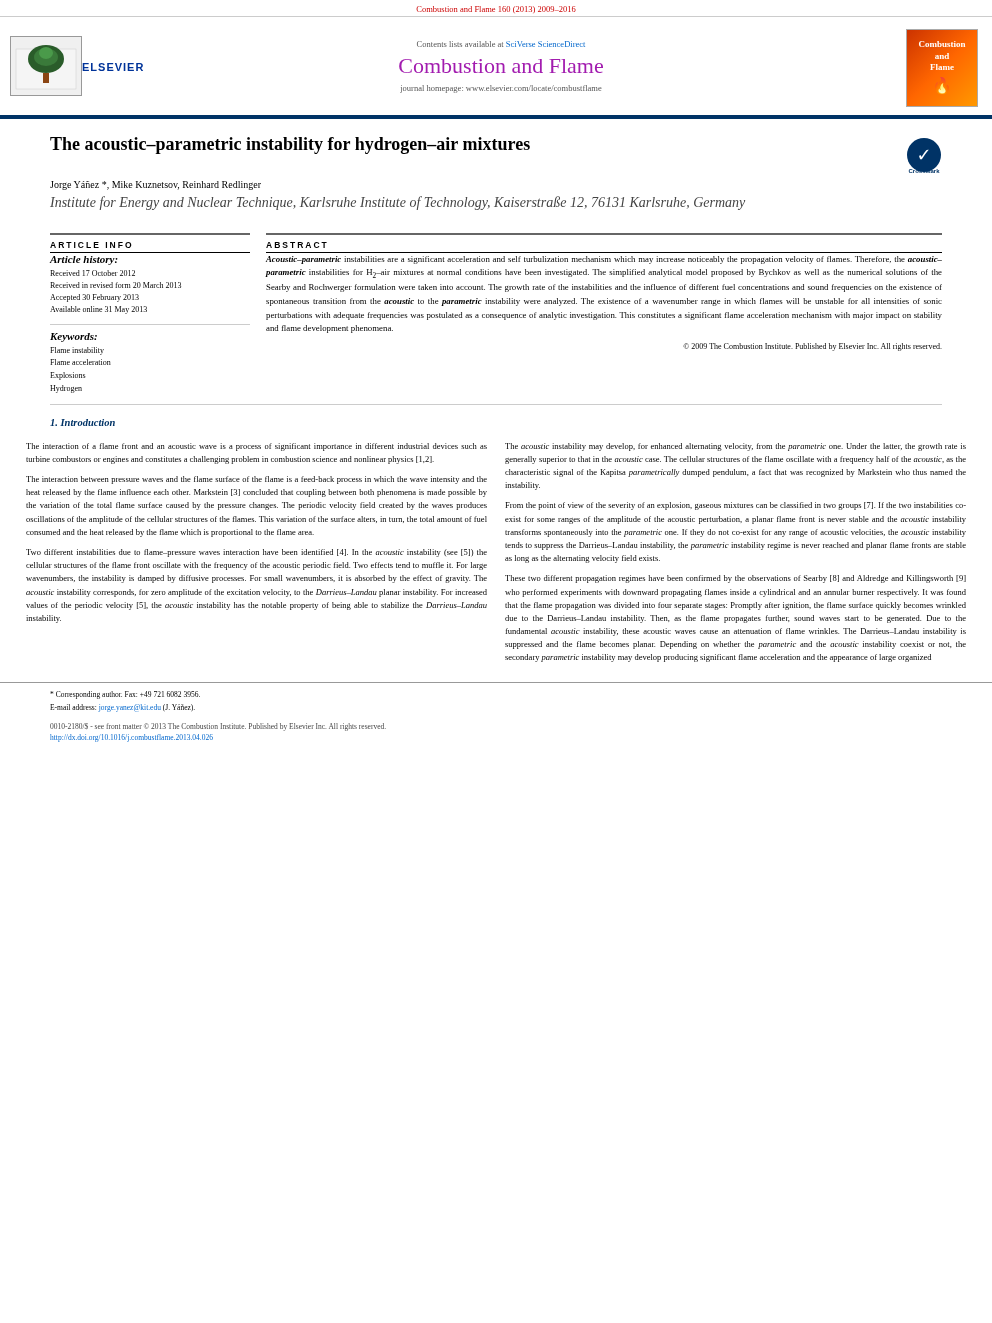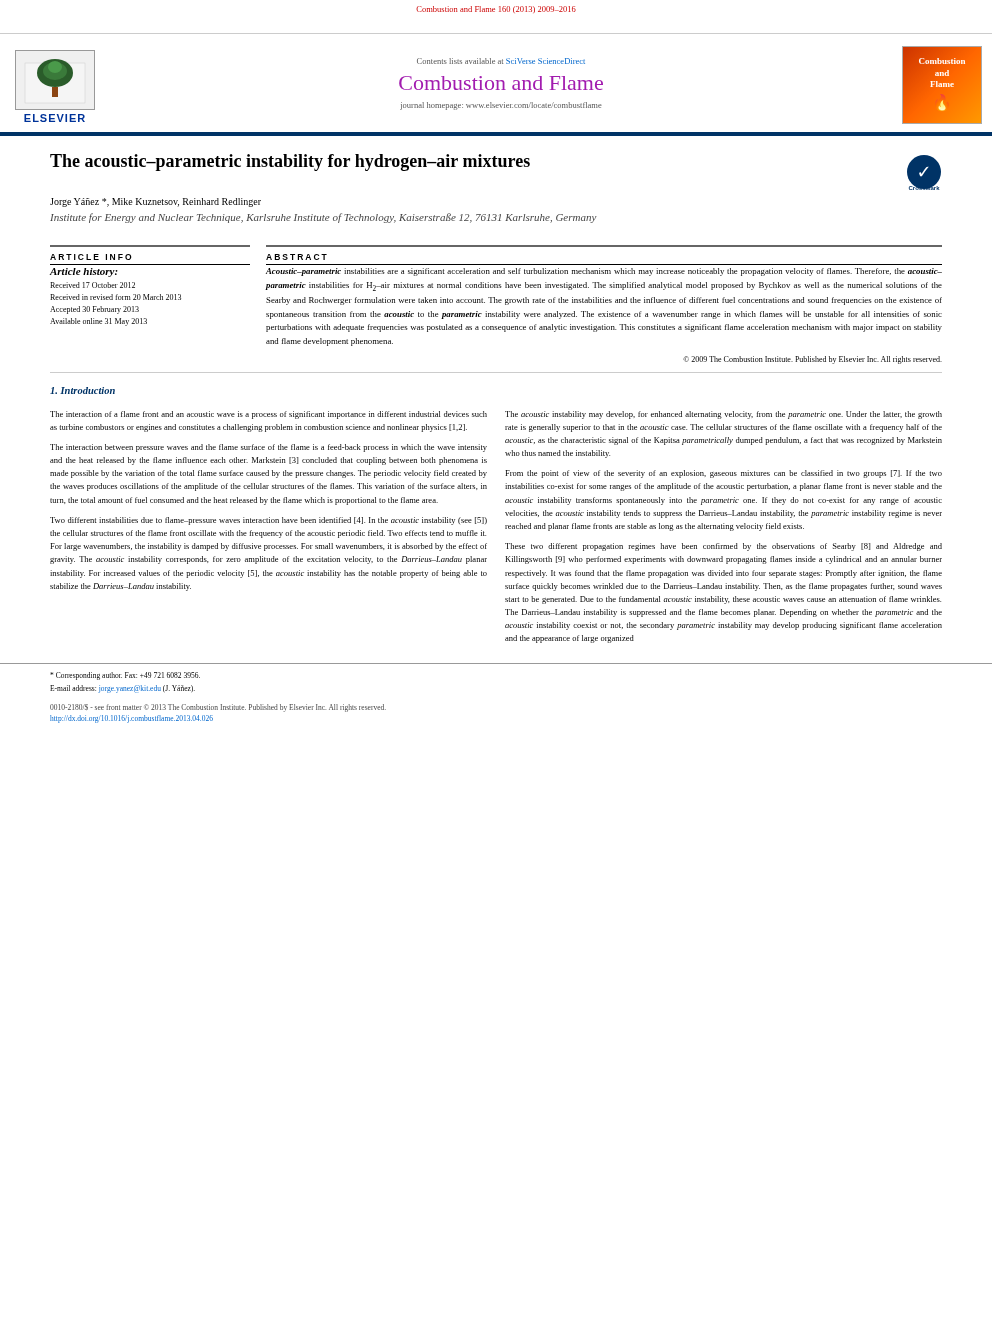--- a/index.html
+++ b/index.html
@@ -8,41 +8,40 @@
       font-family: 'Times New Roman', Times, serif;
       font-size: 9.5px;
       color: #000;
       width: 992px;
       min-height: 1323px;
     }
 
     
     .top-bar {
       text-align: center;
-      padding: 4px 0 19px;
+      padding: 4px 0 2px;
       font-size: 8.5px;
       color: #c00;
       border-bottom: 1px solid #ccc;
       font-family: Liberation Serif, serif;
     }
 
     
     .header-area {
       display: flex;
       align-items: stretch;
       border-bottom: 2px solid #003366;
       padding: 8px 10px;
       gap: 10px;
     }
 
     .elsevier-logo {
       display: flex;
-      flex-direction: column;
       align-items: center;
-      justify-content: flex-end;
+      justify-content: space-between;
       width: 90px;
       flex-shrink: 0;
     }
 
     .elsevier-logo .logo-img {
       width: 80px;
       height: 60px;
       background: #f0f0f0;
       border: 1px solid #999;
       display: flex;
@@ -92,21 +91,21 @@
       width: 80px;
       flex-shrink: 0;
       display: flex;
       flex-direction: column;
       align-items: center;
       justify-content: flex-start;
       padding-top: 4px;
     }
 
     .journal-logo-inner {
-      width: 80px;
+      width: 72px;
       height: 78px;
       background: linear-gradient(135deg, #cc3300 0%, #ff6600 50%, #ff9900 100%);
       border: 1px solid #aaa;
       display: flex;
       flex-direction: column;
       align-items: center;
       justify-content: center;
       padding: 8px;
     }
 
@@ -145,21 +144,21 @@
       margin-top: 4px;
     }
 
     .authors-line {
       font-size: 10px;
       margin-top: 6px;
       color: #000;
     }
 
     .affiliation-line {
-      font-size: 11px;
+      font-size: 14px;
       font-style: italic;
       color: #444;
       margin-top: 3px;
       line-height: 1.4;
     }
 
     
     .two-col {
       display: flex;
       gap: 16px;
@@ -239,21 +238,21 @@
       font-weight: bold;
       font-style: italic;
       color: #003366;
       margin-bottom: 6px;
       border-bottom: none;
     }
 
     .two-col-body {
       display: flex;
       gap: 18px;
-      padding: 0 50px;
+      padding: 0 26px;
     }
 
     .body-left {
       flex: 1;
     }
 
     .body-right {
       flex: 1;
     }
 
@@ -369,20 +368,27 @@
   <div class="left-col">
     <div class="article-info-border"></div>
     <div class="section-heading">ARTICLE INFO</div>
 
     <div class="info-subsection-title">Article history:</div>
     <div class="info-text">Received 17 October 2012</div>
     <div class="info-text">Received in revised form 20 March 2013</div>
     <div class="info-text">Accepted 30 February 2013</div>
     <div class="info-text">Available online 31 May 2013</div>
 
+    <div class="keywords-section">
+      <div class="info-subsection-title">Keywords:</div>
+      <div class="keyword-item">Flame instability</div>
+      <div class="keyword-item">Flame acceleration</div>
+      <div class="keyword-item">Explosions</div>
+      <div class="keyword-item">Hydrogen</div>
+    </div>
   </div>
 
   <div class="right-col">
     <div class="article-info-border"></div>
     <div class="section-heading">ABSTRACT</div>
     <div class="abstract-text">
       <em>Acoustic–parametric</em> instabilities are a significant acceleration and self turbulization mechanism which may increase noticeably the propagation velocity of flames. Therefore, the <em>acoustic–parametric</em> instabilities for H<sub>2</sub>–air mixtures at normal conditions have been investigated. The simplified analytical model proposed by Bychkov as well as the numerical solutions of the Searby and Rochwerger formulation were taken into account. The growth rate of the instabilities and the influence of different fuel concentrations and sound frequencies on the existence of spontaneous transition from the <em>acoustic</em> to the <em>parametric</em> instability were analyzed. The existence of a wavenumber range in which flames will be unstable for all intensities of sonic perturbations with adequate frequencies was postulated as a consequence of analytic investigation. This constitutes a significant flame acceleration mechanism with major impact on stability and flame development phenomena.
     </div>
     <div class="copyright-line">© 2009 The Combustion Institute. Published by Elsevier Inc. All rights reserved.</div>
   </div>

